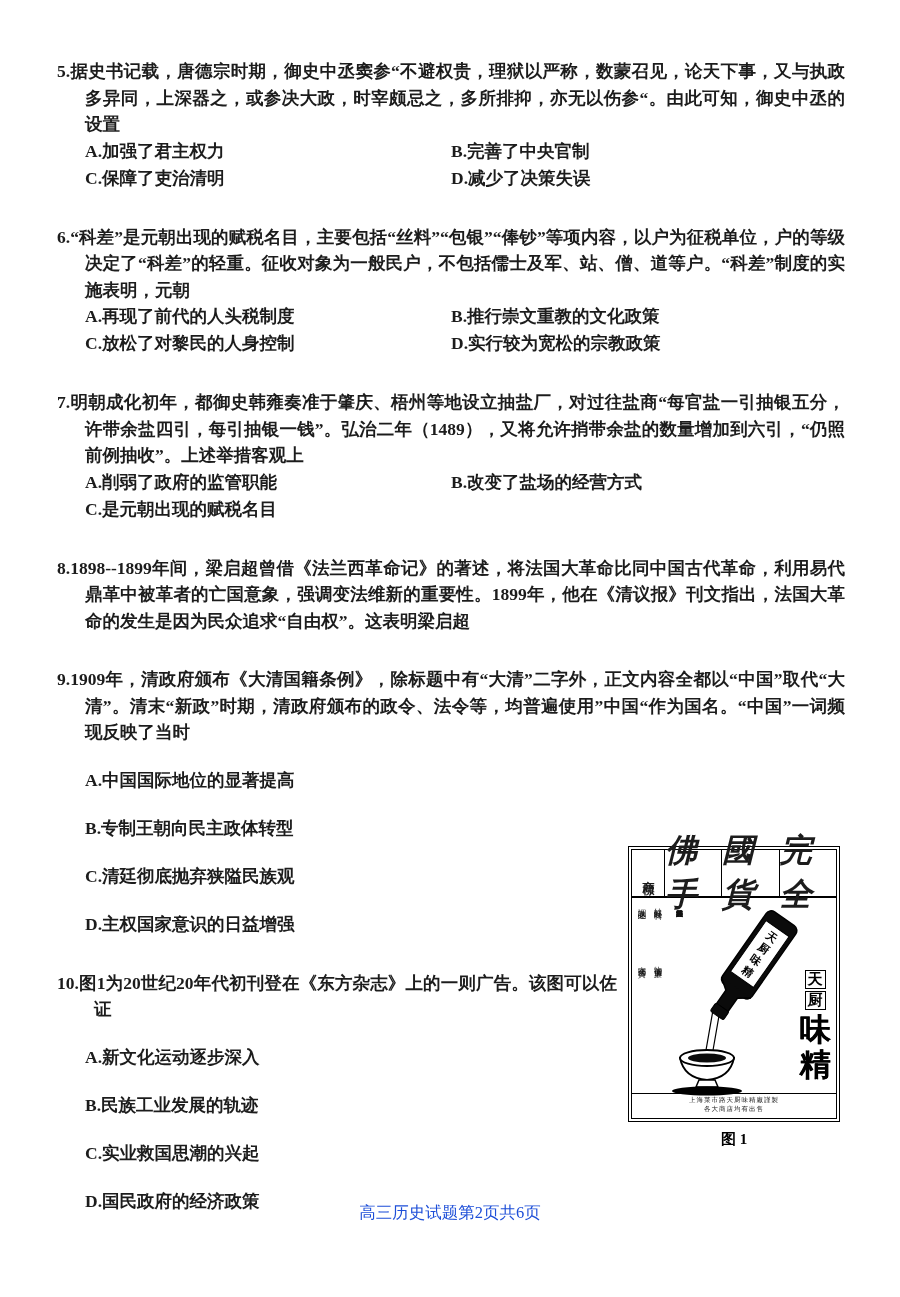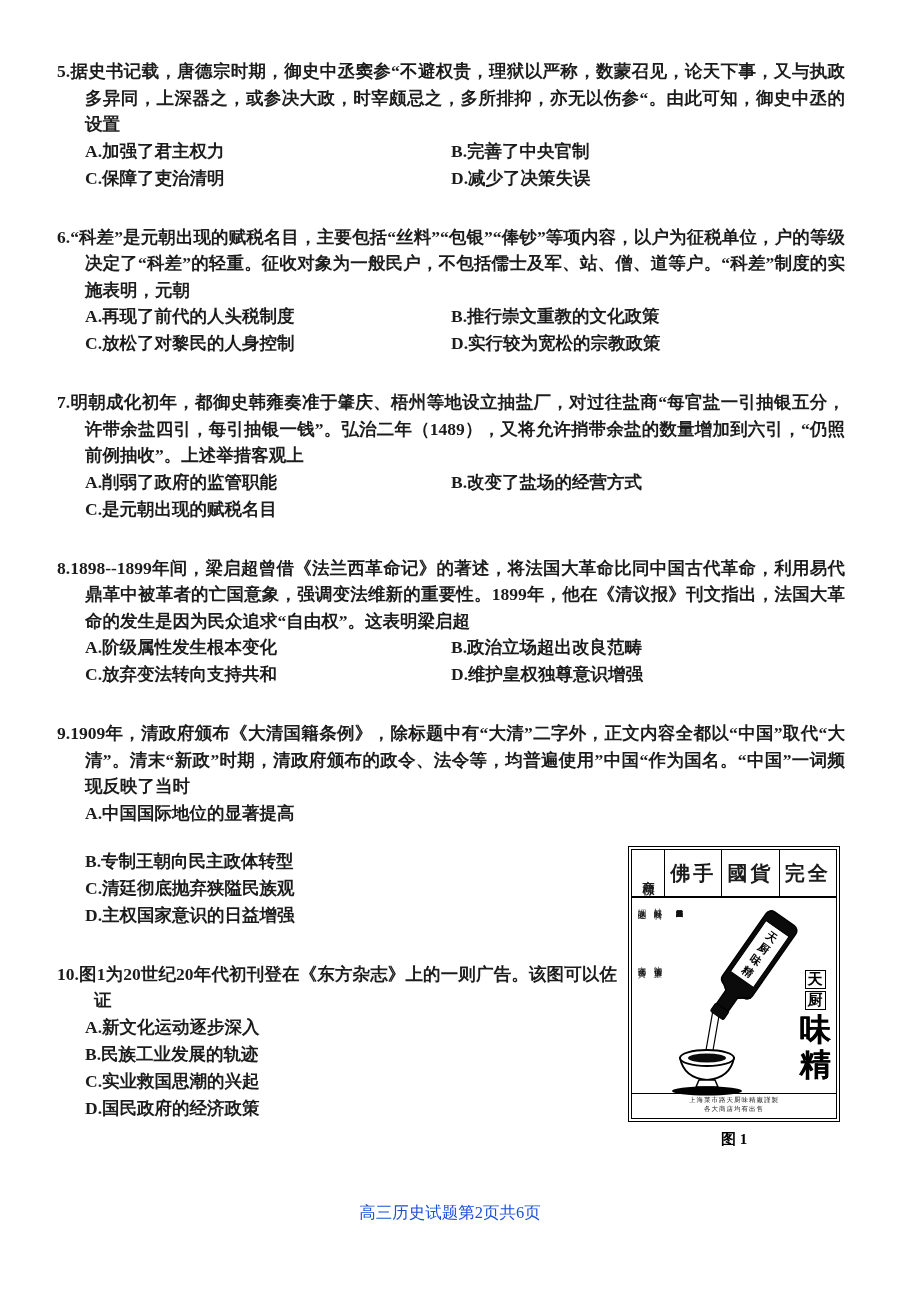--- a/index.html
+++ b/index.html
@@ -10,35 +10,35 @@
   .content{position:absolute;left:57px;top:58px;width:788px;font-weight:bold;}
   .question{margin-bottom:32px;}
   .stem{
     margin:0;font-size:17.5px;line-height:26.5px;text-align:justify;
     padding-left:28px;text-indent:-28px;
   }
   .q-wide .stem{padding-left:37px;text-indent:-37px;}
   .opts{padding-left:28px;font-size:17.5px;line-height:27px;}
   .opt-row{display:flex;}
   .opt-row .opt-first{width:366px;flex:0 0 auto;}
-  .opts-single .opt{display:block;}
+  .opts-single .opt{display:block;margin-top:21px;}
   .gap-top{margin-top:21px;}
   .q10{width:560px;}
 
   
   .ad{position:absolute;left:628px;top:846px;width:212px;margin:0;}
   .ad-box{border:1.5px solid #000;padding:2px;background:#fff;}
   .ad-inner{border:1.5px solid #000;height:268px;display:flex;flex-direction:column;}
   .ad-header{display:flex;height:46px;border-bottom:2px solid #000;align-items:stretch;}
   .ad-header .hcell{display:flex;align-items:center;justify-content:center;
     font-weight:bold;border-right:1px solid #000;}
   .ad-header .hcell:last-child{border-right:none;}
   .hcell-narrow{width:32px;writing-mode:vertical-rl;text-orientation:upright;
     font-size:12px;letter-spacing:2px;}
-  .hcell-big{flex:1;font-size:20px;letter-spacing:3px;}
+  .hcell-big{flex:1;font-size:32px;letter-spacing:3px;font-style:italic;}
   .ad-main{position:relative;flex:1;}
   .ad-main svg{position:absolute;left:0;top:0;}
   .vcol{position:absolute;writing-mode:vertical-rl;text-orientation:upright;
     font-size:8px;line-height:10px;letter-spacing:1px;color:#111;}
   .vcol.tiny{font-size:7px;letter-spacing:0;}
   .brand{position:absolute;right:2px;top:72px;width:38px;text-align:center;color:#000;}
   .brand .bchar-sm{display:inline-block;font-size:15px;font-weight:bold;
     border:1px solid #000;padding:0 2px;margin-bottom:2px;line-height:17px;}
   .brand .bchar-lg{font-size:31px;font-weight:900;line-height:35px;
     text-shadow:0.5px 0 #000;}
@@ -92,30 +92,20 @@
           <span class="opt">B.改变了盐场的经营方式</span>
         </div>
         <div class="opt-row">
           <span class="opt opt-first">C.是元朝出现的赋税名目</span>
         </div>
       </div>
     </div>
 
     <div class="question">
       <p class="stem">8.1898--1899年间，梁启超曾借《法兰西革命记》的著述，将法国大革命比同中国古代革命，利用易代鼎革中被革者的亡国意象，强调变法维新的重要性。1899年，他在《清议报》刊文指出，法国大革命的发生是因为民众追求“自由权”。这表明梁启超</p>
-      <div class="opts">
-        <div class="opt-row">
-          <span class="opt opt-first">A.阶级属性发生根本变化</span>
-          <span class="opt">B.政治立场超出改良范畴</span>
-        </div>
-        <div class="opt-row">
-          <span class="opt opt-first">C.放弃变法转向支持共和</span>
-          <span class="opt">D.维护皇权独尊意识增强</span>
-        </div>
-      </div>
     </div>
 
     <div class="question">
       <p class="stem">9.1909年，清政府颁布《大清国籍条例》，除标题中有“大清”二字外，正文内容全都以“中国”取代“大清”。清末“新政”时期，清政府颁布的政令、法令等，均普遍使用”中国“作为国名。“中国”一词频现反映了当时</p>
       <div class="opts opts-single">
         <span class="opt">A.中国国际地位的显著提高</span>
         <span class="opt gap-top">B.专制王朝向民主政体转型</span>
         <span class="opt">C.清廷彻底抛弃狭隘民族观</span>
         <span class="opt">D.主权国家意识的日益增强</span>
       </div>

